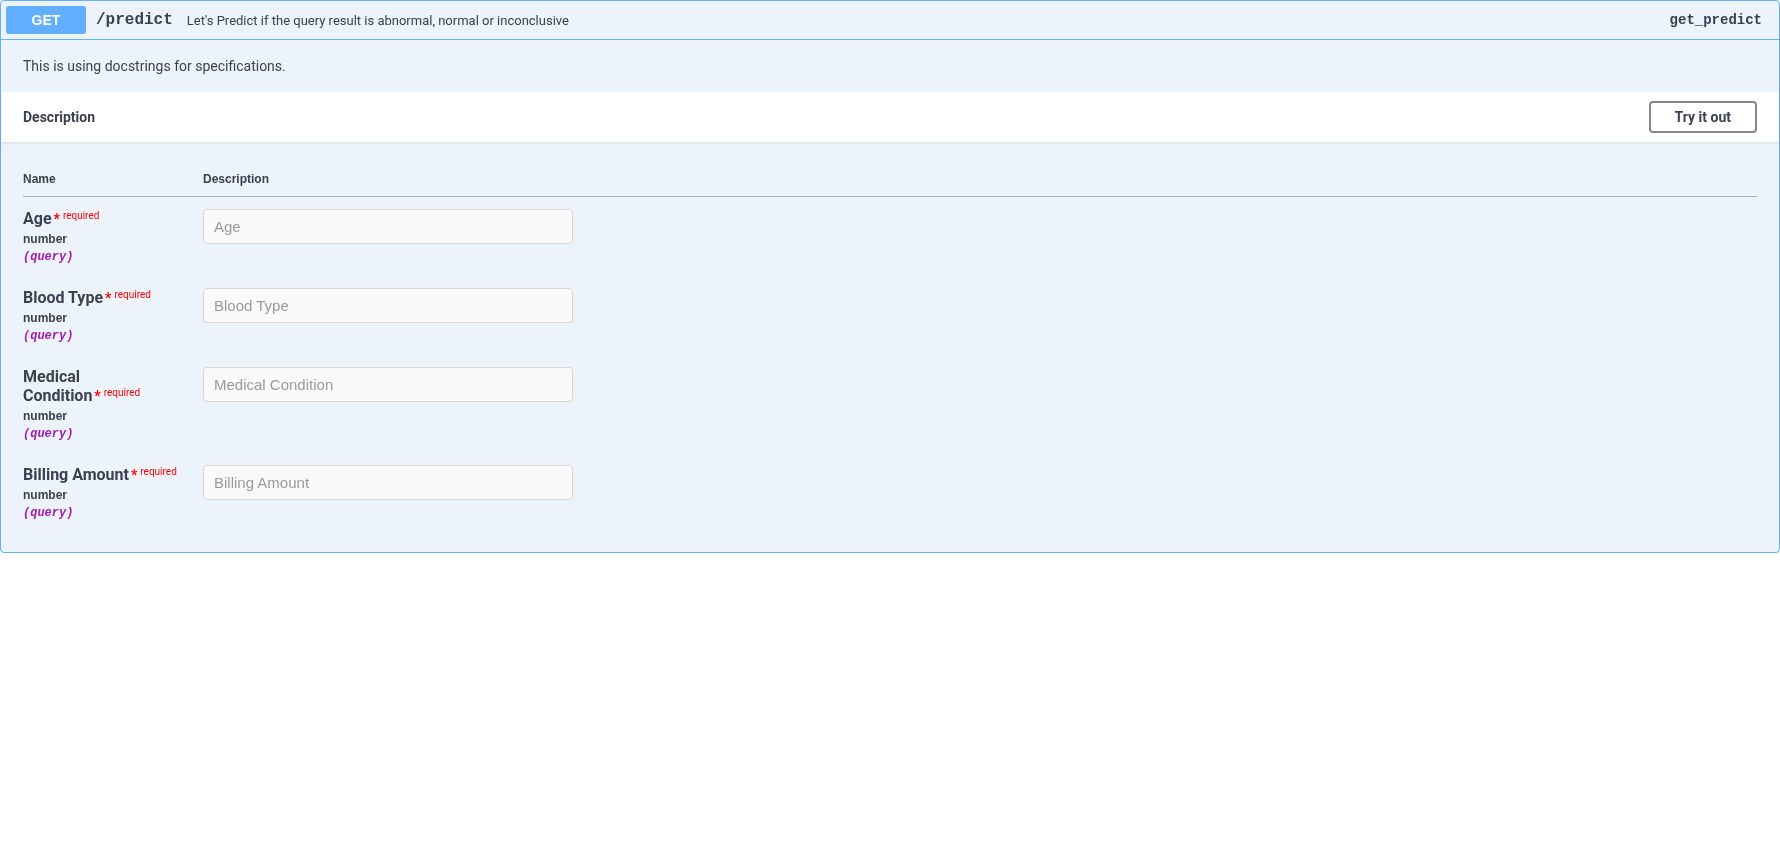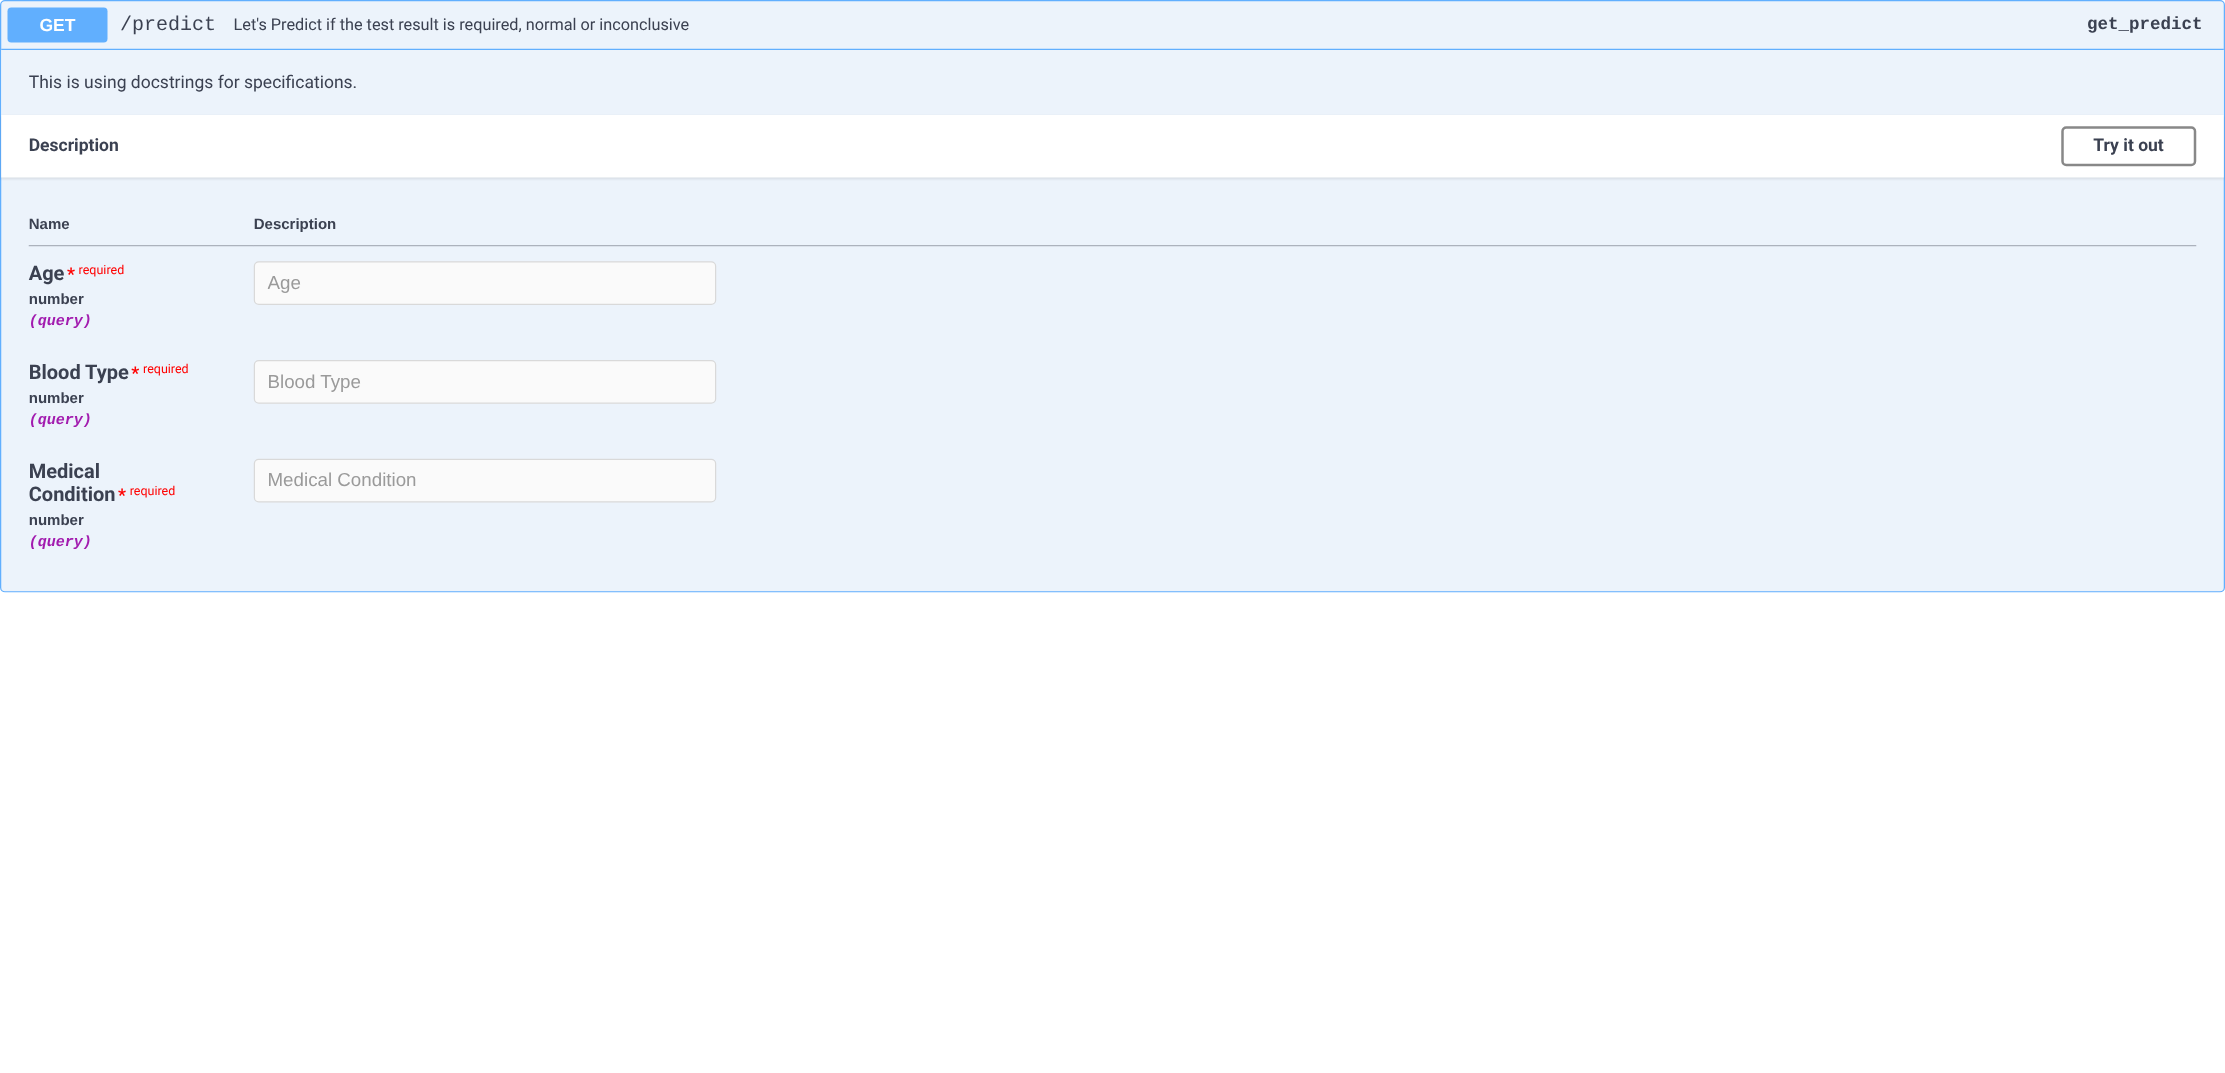--- a/index.html
+++ b/index.html
@@ -32,21 +32,21 @@
       font-weight: 700;
       font-size: 14px;
       min-width: 80px;
       text-align: center;
       padding: 6px 0;
       border-radius: 3px;
       font-family: sans-serif;
     }
     .opblock-summary-path {
       font-family: "Courier New", Courier, monospace;
-      font-weight: 400;
+      font-weight: 700;
       font-size: 16px;
       color: #3b4151;
       padding: 0 10px;
       word-break: break-all;
     }
     .opblock-summary-description {
       font-size: 13px;
       color: #3b4151;
       flex: 1;
       padding-left: 4px;
@@ -167,21 +167,21 @@
     }
   </style>
 </head>
 <body>
 
 <div class="opblock">
 
   <div class="opblock-summary">
     <span class="opblock-summary-method">GET</span>
     <span class="opblock-summary-path">/predict</span>
-    <span class="opblock-summary-description">Let's Predict if the test result is required, normal or inconclusive</span>
+    <span class="opblock-summary-description">Let's Predict if the query result is abnormal, normal or inconclusive</span>
     <span class="opblock-summary-id">get_predict</span>
   </div>
 
   <div class="opblock-description-wrapper">
     <p class="opblock-description">This is using docstrings for specifications.</p>
   </div>
 
   <div class="opblock-section-header">
     <h4 class="opblock-title">Description</h4>
     <button class="try-out-btn">Try it out</button>
@@ -213,17 +213,25 @@
             <td><input type="text" class="param-input" placeholder="Blood Type" disabled="" style=""></td>
           </tr>
           <tr>
             <td class="col-name">
               <div><span class="param-name-label">Medical Condition</span><span class="param-required-star">*</span><span class="param-required-text">required</span></div>
               <div class="param-type">number</div>
               <div class="param-in">(query)</div>
             </td>
             <td><input type="text" class="param-input" placeholder="Medical Condition" disabled="" style=""></td>
           </tr>
+          <tr>
+            <td class="col-name">
+              <div><span class="param-name-label">Billing Amount</span><span class="param-required-star">*</span><span class="param-required-text">required</span></div>
+              <div class="param-type">number</div>
+              <div class="param-in">(query)</div>
+            </td>
+            <td><input type="text" class="param-input" placeholder="Billing Amount" disabled="" style=""></td>
+          </tr>
         </tbody>
     </table>
   </div>
 
 </div>
 
 </body></html>

